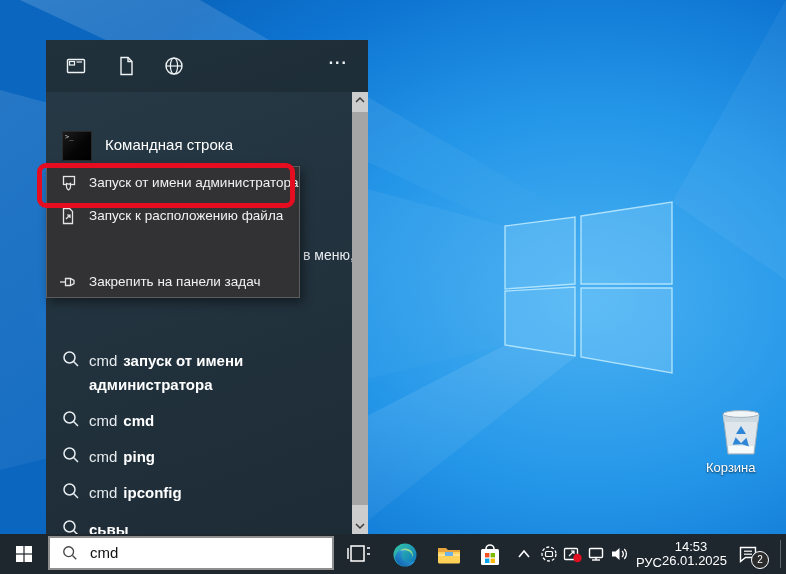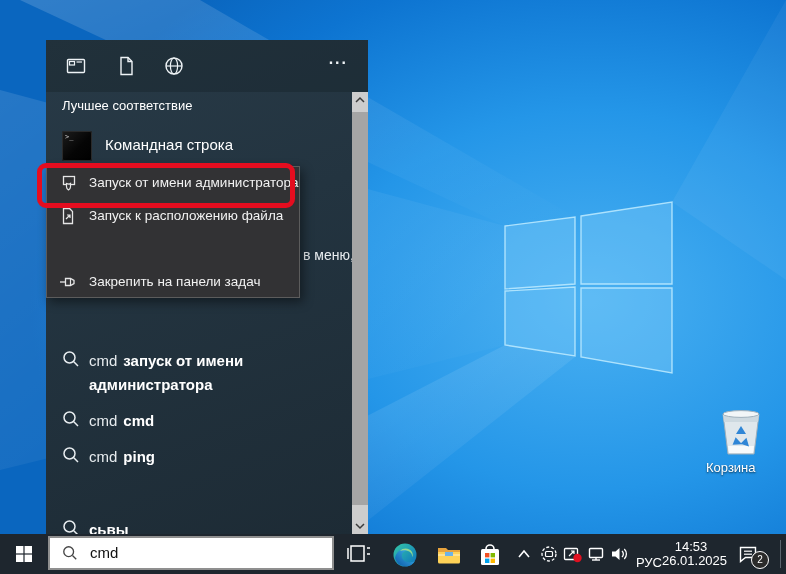--- a/index.html
+++ b/index.html
@@ -125,21 +125,20 @@
         <path d="M12 1.5 V5.5 h4" fill="none" stroke="currentColor" stroke-width="1.4"></path>
       </svg>
       <svg class="fic" style="left:118px;" viewBox="0 0 20 20">
         <circle cx="10" cy="10" r="8" fill="none" stroke="currentColor" stroke-width="1.4"></circle>
         <ellipse cx="10" cy="10" rx="3.6" ry="8" fill="none" stroke="currentColor" stroke-width="1.2"></ellipse>
         <line x1="2" y1="10" x2="18" y2="10" stroke="currentColor" stroke-width="1.2"></line>
       </svg>
       <div id="more-dots">...</div>
     </div>
 
-    <div id="sec-header" class="abs">Лучшее соответствие</div>
 
     <div id="bestmatch" class="abs">
       <div id="cmdicon" class="abs">
           <span class="prompt">&gt;_</span>
         </div>
       <div id="bm-title" class="abs">Командная строка</div>
     </div>
 
     <div id="clipped-frag" class="abs">в меню,</div>
 
@@ -156,20 +155,27 @@
           <line x1="11.8" y1="11.8" x2="16" y2="16" stroke="currentColor" stroke-width="1.5"></line>
         </svg>
       <div class="stext"><span class="q">cmd</span><span class="c">запуск от имени администратора</span></div>
     </div>
     <div class="srow abs" style="top:404px;">
       <svg class="mag" viewBox="0 0 18 18">
           <circle cx="7.5" cy="7.5" r="5.5" fill="none" stroke="currentColor" stroke-width="1.5"></circle>
           <line x1="11.8" y1="11.8" x2="16" y2="16" stroke="currentColor" stroke-width="1.5"></line>
         </svg>
       <div class="stext"><span class="q">cmd</span><span class="c">ping</span></div>
+    </div>
+    <div class="srow abs" style="top:440px;">
+      <svg class="mag" viewBox="0 0 18 18">
+          <circle cx="7.5" cy="7.5" r="5.5" fill="none" stroke="currentColor" stroke-width="1.5"></circle>
+          <line x1="11.8" y1="11.8" x2="16" y2="16" stroke="currentColor" stroke-width="1.5"></line>
+        </svg>
+      <div class="stext"><span class="q">cmd</span><span class="c">ipconfig</span></div>
     </div>
     <div class="srow abs" style="top:477px;">
       <svg class="mag" viewBox="0 0 18 18">
           <circle cx="7.5" cy="7.5" r="5.5" fill="none" stroke="currentColor" stroke-width="1.5"></circle>
           <line x1="11.8" y1="11.8" x2="16" y2="16" stroke="currentColor" stroke-width="1.5"></line>
         </svg>
       <div class="stext"><span class="c">сьвы</span></div>
     </div>
 
     <div id="scrollbar" class="abs">

